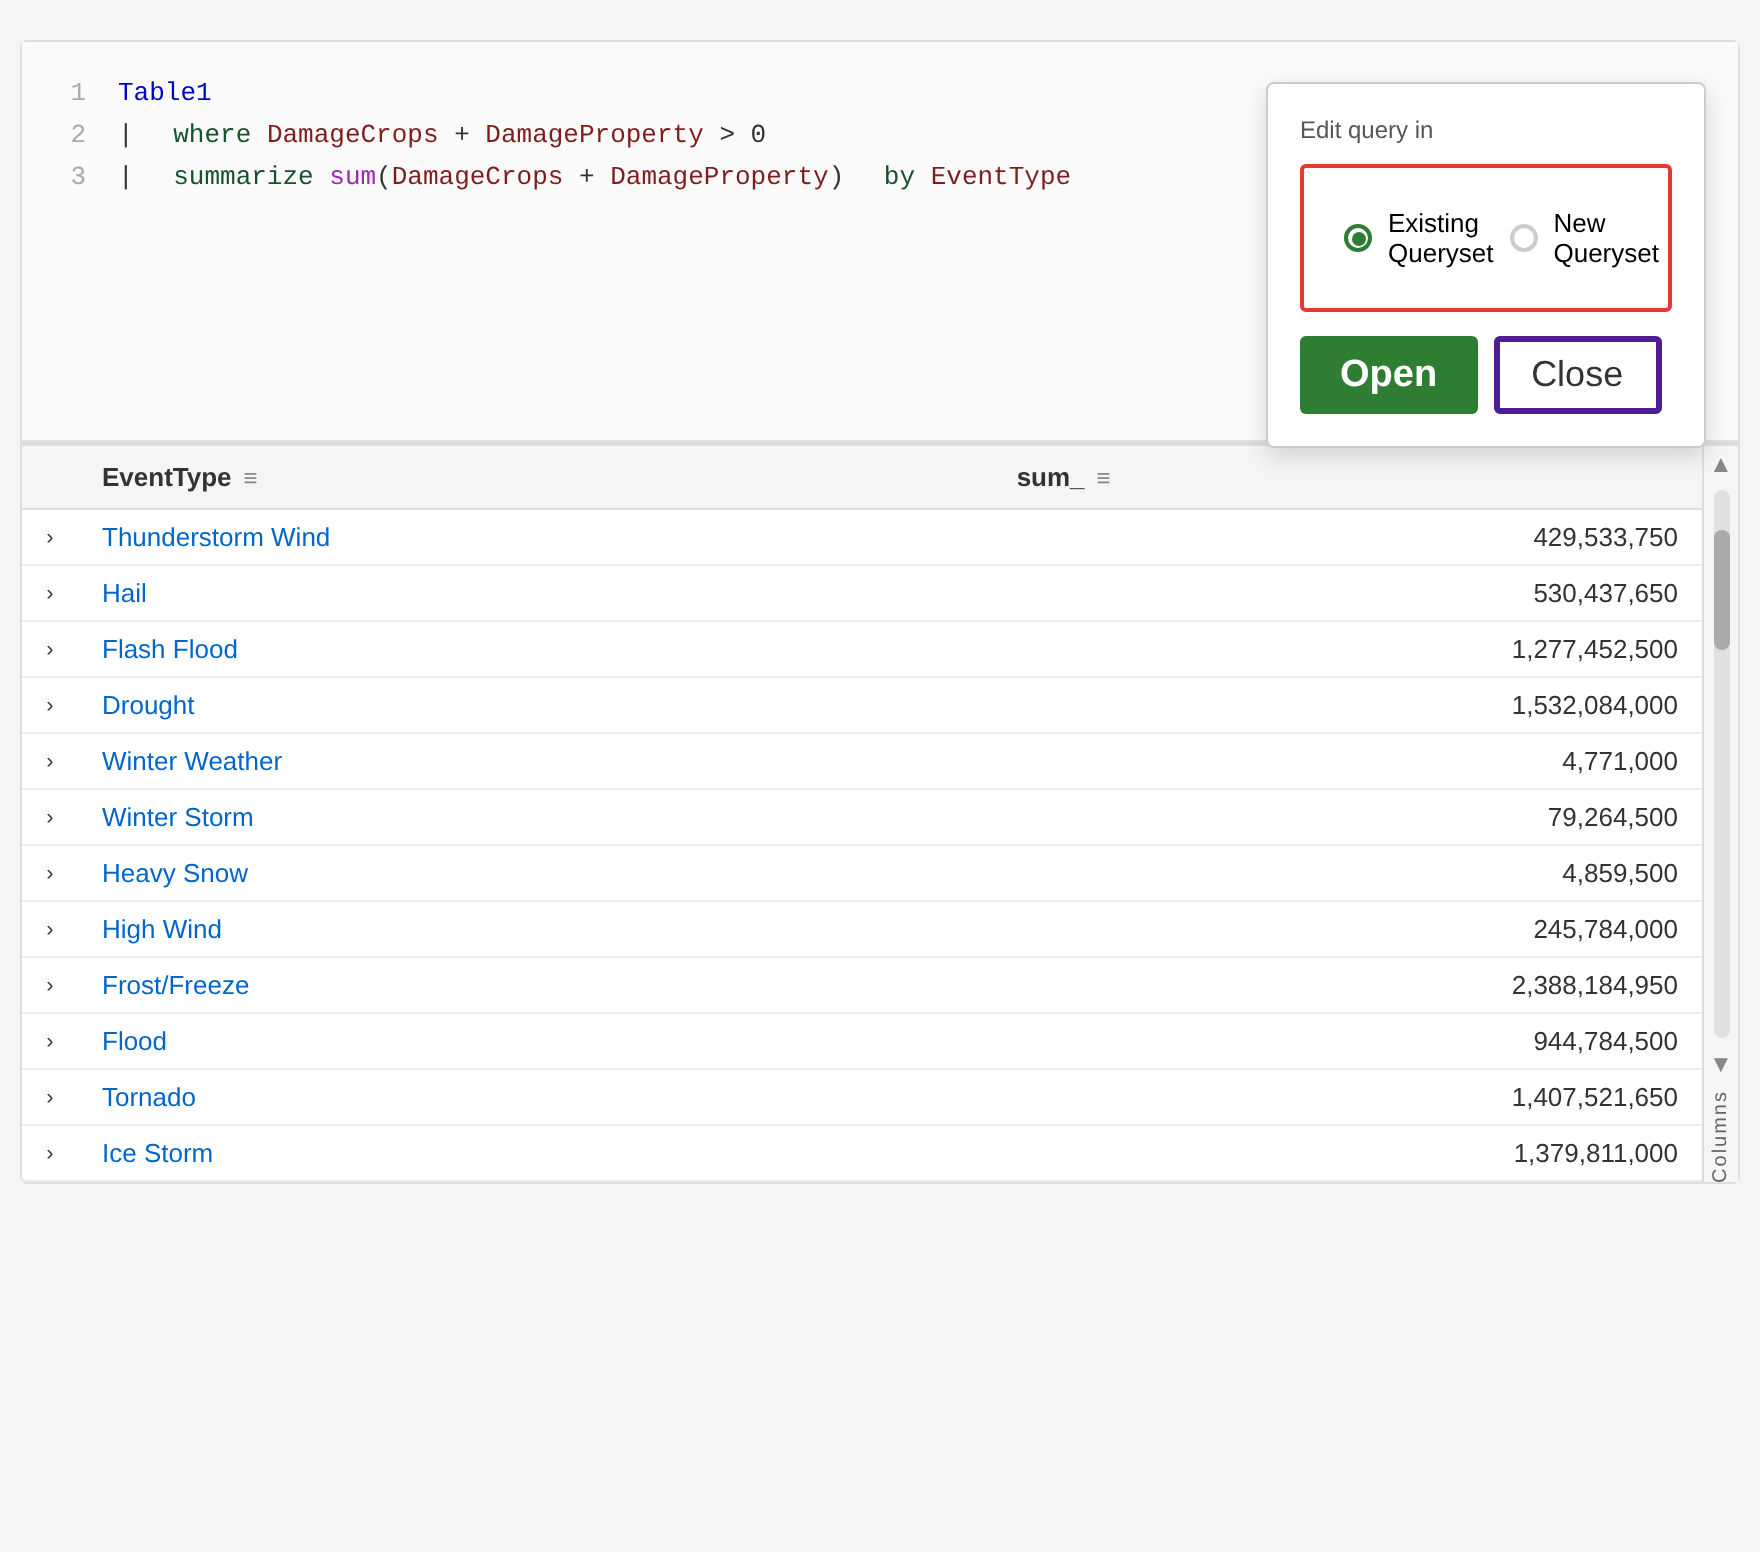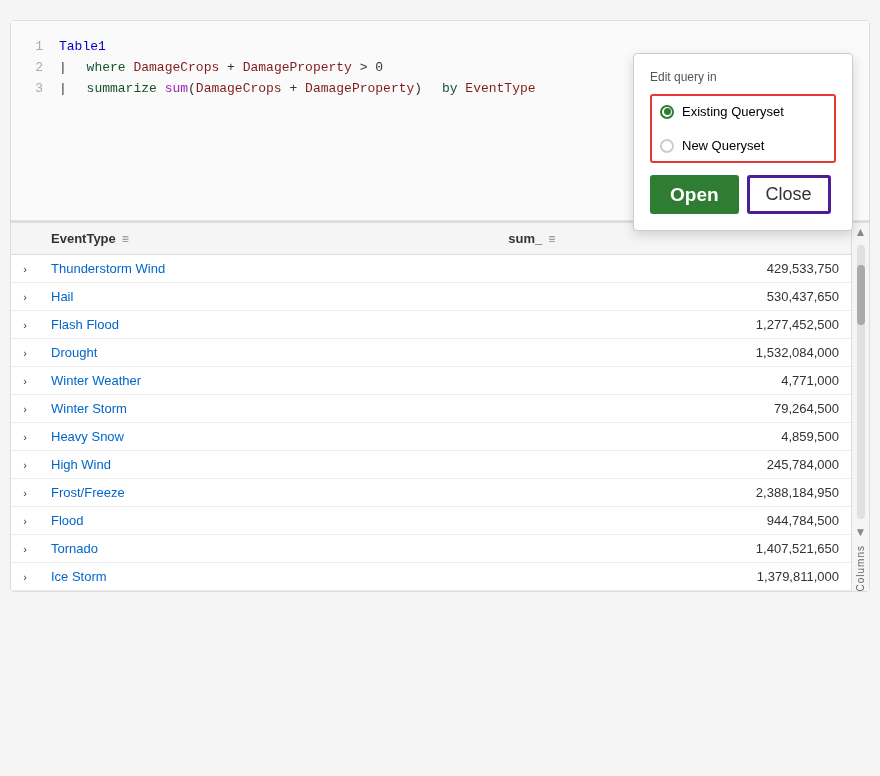--- a/index.html
+++ b/index.html
@@ -85,41 +85,41 @@
     }
     .line-content { color: #333; }
     .kw-blue { color: #0000cc; }
     .kw-purple { color: #9c27b0; }
     .kw-pink { color: #14532d; margin-left: 12px; }
     .kw-teal { color: #7f1d1d; }
 
     
     .popup {
       position: absolute;
-      top: 32px;
+      top: 20px;
       right: 16px;
       background: #fff;
       border: 1px solid #ccc;
       border-radius: 4px;
       padding: 16px;
       width: 220px;
       box-shadow: 0 4px 12px rgba(0,0,0,0.15);
       z-index: 10;
     }
     .popup-label {
       font-size: 12px;
       color: #555;
       margin-bottom: 10px;
     }
     .popup-options {
       display: flex;
-      flex-direction: column;
-      gap: 19px;
+      flex-direction: row;
+      gap: 8px;
       border: 2px solid #e53935;
-      padding: 8px;
+      padding: 20px;
       border-radius: 3px;
       margin-bottom: 12px;
     }
     .radio-option {
       display: flex;
       align-items: center;
       gap: 8px;
       cursor: pointer;
       font-size: 13px;
     }

